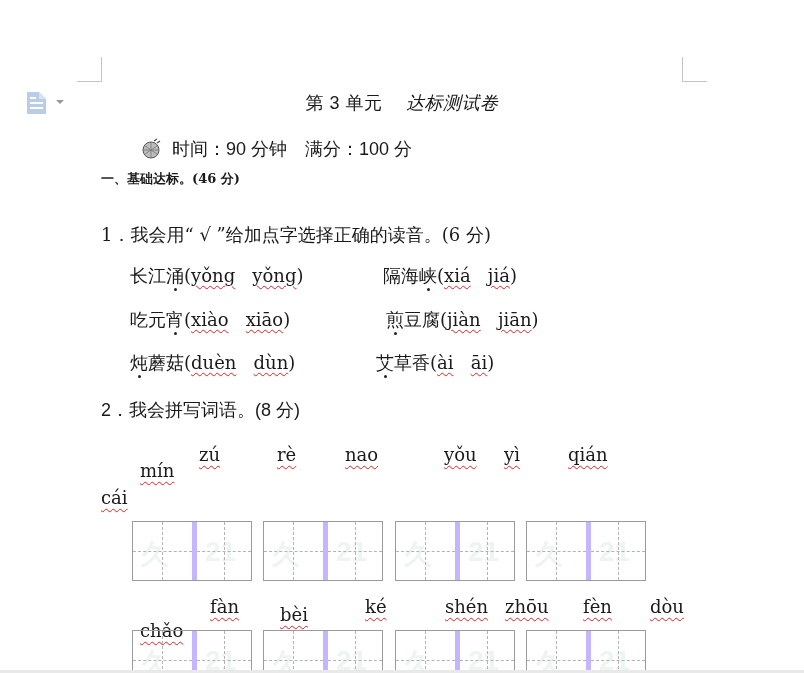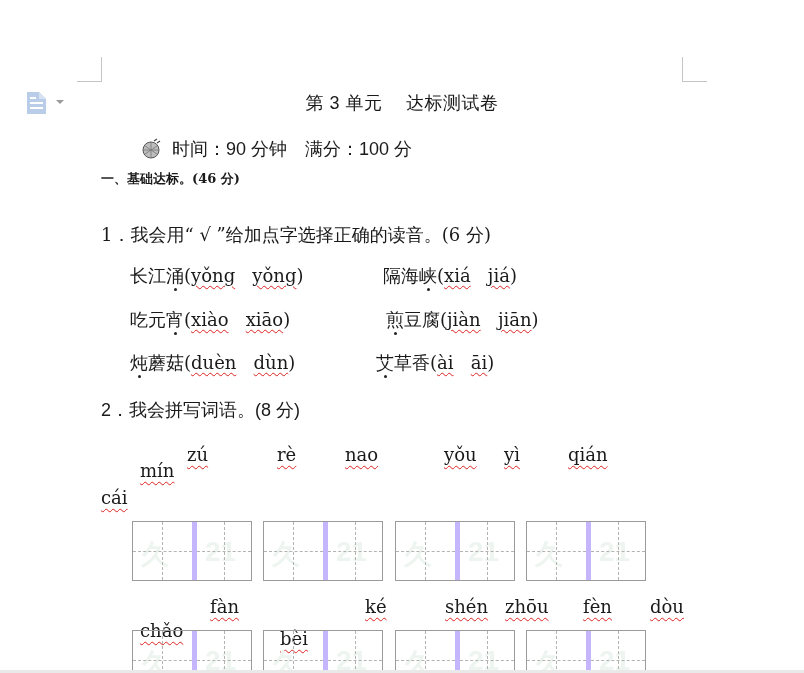--- a/index.html
+++ b/index.html
@@ -13,21 +13,21 @@
   .corner { position:absolute; width:24px; height:24px; }
   .corner-tl { left:77px; top:57px; border-right:1px solid #c4c4c4; border-bottom:1px solid #c4c4c4; }
   .corner-tr { left:682px; top:57px; border-left:1px solid #c4c4c4; border-bottom:1px solid #c4c4c4; }
 
   .doc-icon { left:27px; top:92px; width:19px; height:22px; }
   .doc-caret { left:56px; top:100px; width:0; height:0;
     border-left:4px solid transparent; border-right:4px solid transparent; border-top:4px solid #9a9a9a; }
 
   .title { left:0; width:804px; top:91px; text-align:center; font-size:18px;
     font-family:"Liberation Sans","DejaVu Sans",sans-serif; letter-spacing:0.5px; }
-  .title .t-left { margin-left:18px; }
+  .title .t-left { margin-left:18px;font-style:italic; }
 
   .meta { left:140px; top:137px; font-size:18px; font-family:"Liberation Sans","DejaVu Sans",sans-serif; display:flex; align-items:center; }
   .meta .clock { width:22px; height:22px; margin-right:10px; }
   .meta .gap { display:inline-block; width:18px; }
 
   .section { left:101px; top:170px; font-size:13px; font-weight:bold; font-family:"DejaVu Serif","Liberation Serif",serif; }
 
   .q { font-size:18px; }
   .q1 { left:101px; top:223px; }
   .q2 { left:101px; top:398px; font-family:"Liberation Sans","DejaVu Sans",sans-serif; }
@@ -101,21 +101,21 @@
 <div class="word" style="left:130px; top:351px;">
   <span class="dotted">炖</span><span>蘑菇</span><span>(</span><span class="py">duèn</span>&nbsp;&nbsp;&nbsp;<span class="py">dùn</span><span>)</span>
 </div>
 <div class="word" style="left:376px; top:351px;">
   <span class="dotted">艾</span><span>草香</span><span>(</span><span class="py">ài</span>&nbsp;&nbsp;&nbsp;<span class="py">āi</span><span>)</span>
 </div>
 
 <div class="abs q q2">2．我会拼写词语。(8 分)</div>
 
 <span class="pinyin" style="left:140px; top:460px;">mín</span>
-<span class="pinyin" style="left:187px; top:444px;">zú</span>
+<span class="pinyin" style="left:199px; top:444px;">zú</span>
 <span class="pinyin" style="left:277px; top:444px;">rè</span>
 <span class="pinyin" style="left:345px; top:444px;">nao</span>
 <span class="pinyin" style="left:444px; top:444px;">yǒu</span>
 <span class="pinyin" style="left:504px; top:444px;">yì</span>
 <span class="pinyin" style="left:568px; top:444px;">qián</span>
 <span class="pinyin" style="left:101px; top:487px;">cái</span>
 
 <div class="box" style="left:132px; top:521px;">
   <div class="cell">
       <span class="wm">久</span>
@@ -160,21 +160,21 @@
     </div>
   <div class="cell">
       <span class="wm">21</span>
       <div class="h"></div>
       <div class="v"></div>
     </div>
 </div>
 
 <span class="pinyin" style="left:140px; top:620px;">chǎo</span>
 <span class="pinyin" style="left:210px; top:596px;">fàn</span>
-<span class="pinyin" style="left:280px; top:628px;">bèi</span>
+<span class="pinyin" style="left:280px; top:604px;">bèi</span>
 <span class="pinyin" style="left:365px; top:596px;">ké</span>
 <span class="pinyin" style="left:445px; top:596px;">shén</span>
 <span class="pinyin" style="left:505px; top:596px;">zhōu</span>
 <span class="pinyin" style="left:583px; top:596px;">fèn</span>
 <span class="pinyin" style="left:650px; top:596px;">dòu</span>
 
 <div class="box" style="left:132px; top:630px;">
   <div class="cell">
       <span class="wm">久</span>
       <div class="h"></div>

